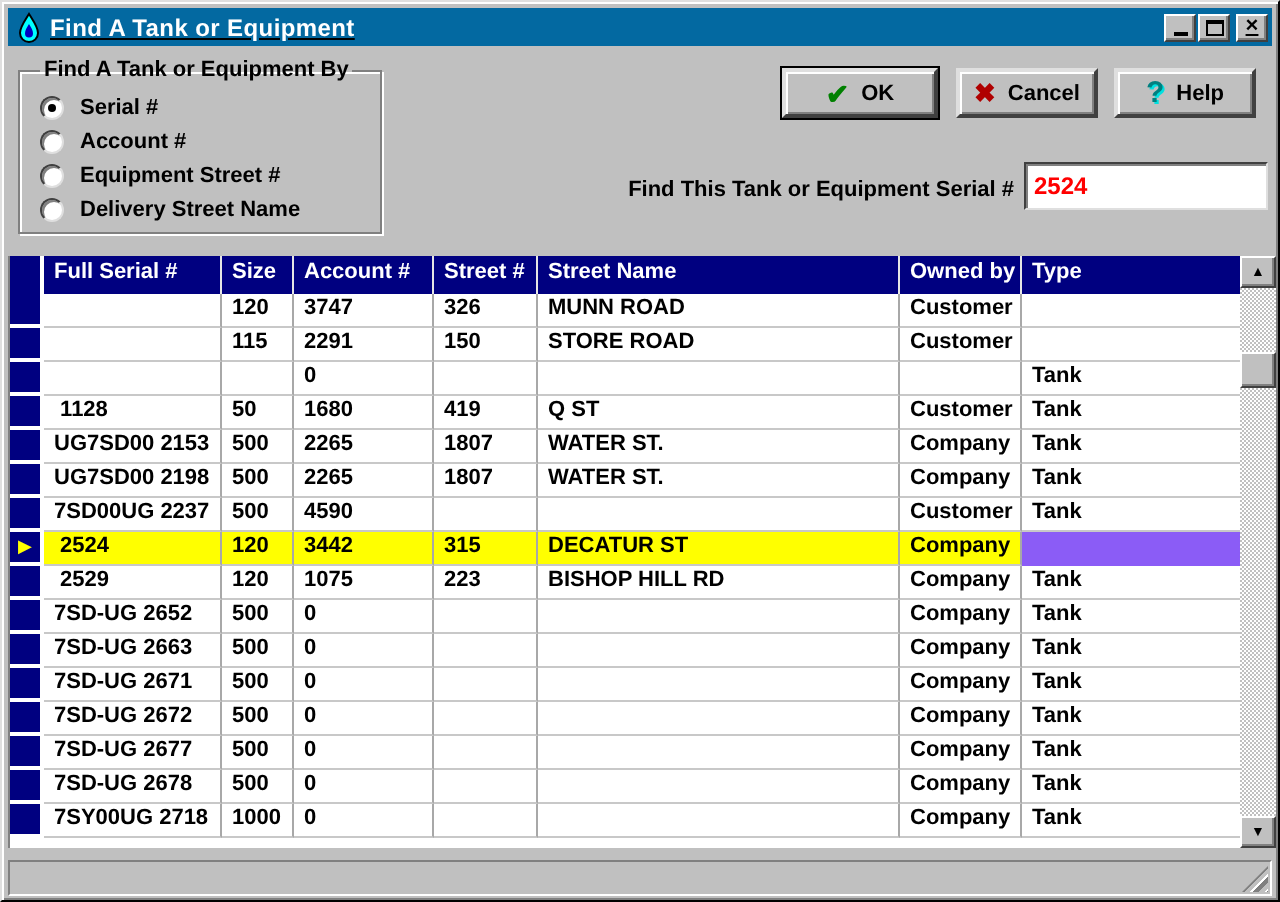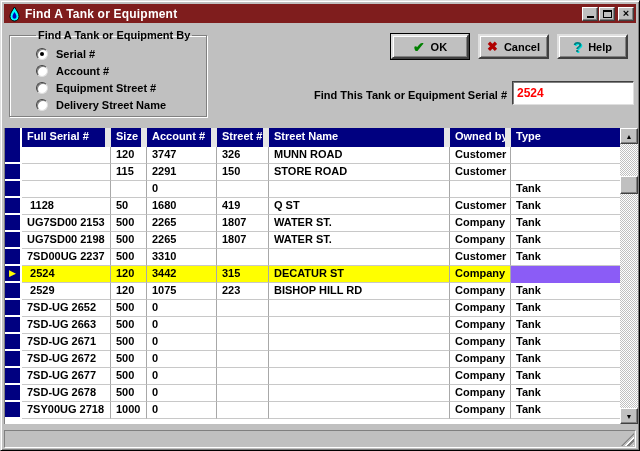--- a/index.html
+++ b/index.html
@@ -1,35 +1,35 @@
 <!DOCTYPE html>
 <html><head>
 <meta charset="utf-8">
 <style>
   html,body{margin:0;padding:0;overflow:hidden;background:#c0c0c0;}
   *{box-sizing:border-box;font-family:"Liberation Sans",sans-serif;}
   .window{position:relative;width:640px;height:451px;background:#c0c0c0;
     border:1px solid;border-color:#dfdfdf #000 #000 #dfdfdf;
     box-shadow:inset 1px 1px 0 #fff, inset -1px -1px 0 #808080;}
   
-  .titlebar{position:absolute;left:3px;top:3px;right:3px;height:19px;background:#7f1d1d;
-    display:flex;align-items:center;padding:0 2px;}
+  .titlebar{position:absolute;left:3px;top:3px;right:3px;height:19px;background:#0369a1;
+    display:flex;align-items:center;padding:0 2px;text-decoration:underline;}
   .flame{width:15px;height:16px;display:inline-block;margin:0 3px 0 1px;flex:0 0 auto;}
   .title{color:#fff;font-size:12px;font-weight:bold;flex:1;white-space:nowrap;letter-spacing:.2px;}
   .tb-btns{display:flex;gap:0;align-items:center;}
   .tb-btn{width:16px;height:14px;background:#c0c0c0;border:1px solid;border-color:#fff #404040 #404040 #fff;
     box-shadow:inset -1px -1px 0 #808080;display:flex;align-items:center;justify-content:center;
     padding:0;margin-left:1px;cursor:default;}
   .tb-btn.close{margin-left:3px;}
   .glyph-min{width:7px;height:2px;background:#000;margin-top:7px;}
   .glyph-max{width:9px;height:8px;border:1px solid #000;border-top-width:2px;}
   .glyph-x{font-size:11px;font-weight:bold;color:#000;line-height:1;}
   
-  .groupbox{position:absolute;left:8px;top:28px;width:198px;height:88px;margin:0;
-    border:1px solid #808080;box-shadow:1px 1px 0 #fff, inset 1px 1px 0 #fff;padding:2px 8px 0 24px;}
+  .groupbox{position:absolute;left:8px;top:28px;width:182px;height:88px;margin:0;
+    border:1px solid #808080;box-shadow:1px 1px 0 #fff, inset 1px 1px 0 #fff;padding:2px 8px 0 8px;}
   .groupbox legend{font-size:11px;font-weight:bold;padding:0 2px;margin-left:2px;}
   .radio-row{display:flex;align-items:flex-end;height:17px;margin-left:2px;cursor:default;}
   .radio{width:12px;height:12px;border-radius:50%;background:#fff;position:relative;flex:0 0 auto;
     border:1px solid;border-color:#404040 #dfdfdf #dfdfdf #404040;box-shadow:inset 1px 1px 0 #808080;}
   .radio .dot{display:none;position:absolute;left:3px;top:3px;width:4px;height:4px;border-radius:50%;background:#000;}
   .radio.checked .dot{display:block;}
   .radio-label{font-size:11px;font-weight:bold;margin-left:8px;white-space:nowrap;}
   
   .btn{position:absolute;top:33px;height:25px;background:#c0c0c0;font-size:11px;font-weight:bold;
     display:flex;align-items:center;justify-content:center;gap:6px;cursor:default;padding:0;
@@ -45,21 +45,21 @@
   .search-label{position:absolute;left:280px;top:88px;width:226px;text-align:right;
     font-size:11px;font-weight:bold;white-space:nowrap;}
   .search-input{position:absolute;left:511px;top:80px;width:122px;height:24px;background:#fff;
     border:1px solid;border-color:#404040 #dfdfdf #dfdfdf #404040;box-shadow:inset 1px 1px 0 #808080;
     color:#ff0000;font-size:12px;font-weight:bold;padding:0 0 0 4px;outline:none;}
   
   .grid{position:absolute;left:3px;top:127px;width:634px;height:296px;background:#fff;
     border-left:1px solid #808080;overflow:hidden;}
   .thead{display:flex;height:19px;background:#000080;}
   .th{color:#fff;font-size:11px;font-weight:bold;padding:2px 0 0 5px;white-space:nowrap;overflow:hidden;
-    border-right:6px solid #e5e5e5;background:#000080;}
+    border-right:1px solid #e5e5e5;background:#000080;}
   .sel-h{width:17px;background:#000080;border-right:2px solid #fff;flex:0 0 auto;}
   .trow{display:flex;height:17px;background:#8b5cf6;}
   .trow.selected .td{background:#ffff00;}
   .td{font-size:11px;font-weight:bold;color:#000;padding:1px 0 0 5px;white-space:pre;overflow:hidden;
     border-right:1px solid #a8a8a8;border-bottom:1px solid #c8c8c8;background:#fff;}
   .sel-c{width:17px;background:#000080;border-right:2px solid #fff;border-bottom:2px solid #fff;
     flex:0 0 auto;display:flex;align-items:center;justify-content:center;padding:0;}
   .pointer{color:#ffff00;font-size:9px;line-height:1;display:none;}
   .trow.selected .pointer{display:block;}
   .c0{width:89px;}.c1{width:36px;}.c2{width:70px;}.c3{width:52px;}.c4{width:181px;}.c5{width:61px;}.c6{flex:1;border-right:none;}
@@ -217,21 +217,21 @@
             <div class="td c2">2265</div>
             <div class="td c3">1807</div>
             <div class="td c4">WATER ST.</div>
             <div class="td c5">Company</div>
             <div class="td c6">Tank</div>
           </div>
           <div class="trow">
             <div class="sel-c"></div>
             <div class="td c0">7SD00UG 2237</div>
             <div class="td c1">500</div>
-            <div class="td c2">3310</div>
+            <div class="td c2">4590</div>
             <div class="td c3"></div>
             <div class="td c4"></div>
             <div class="td c5">Customer</div>
             <div class="td c6">Tank</div>
           </div>
           <div class="trow selected">
             <div class="sel-c">
               <span class="pointer">▶</span>
             </div>
             <div class="td c0"> 2524</div>

